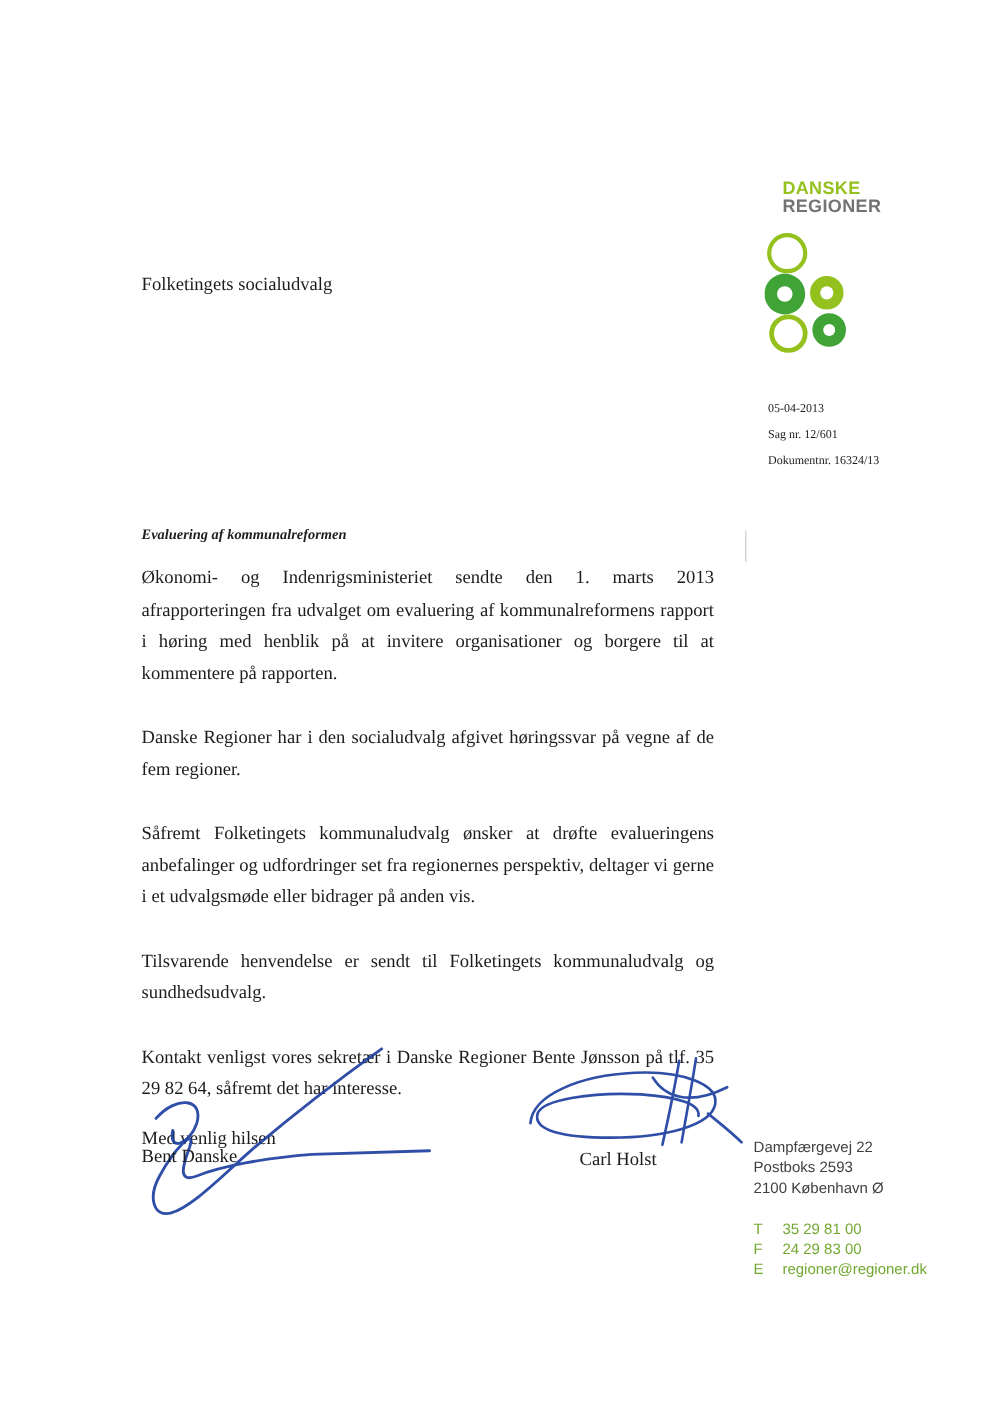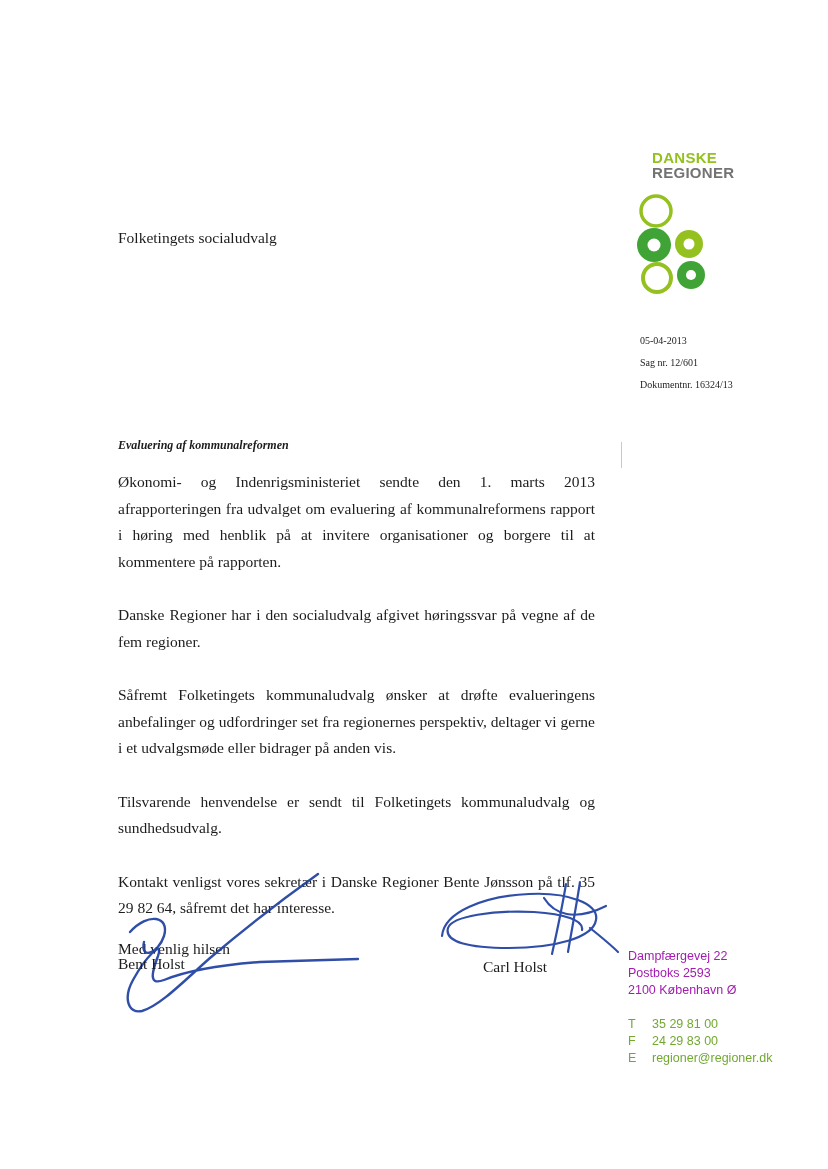--- a/index.html
+++ b/index.html
@@ -39,21 +39,21 @@
   .sig-svg { position:absolute; pointer-events:none; }
   .sig-bent { left:98px;  top:868px; }
   .sig-carl { left:424px; top:878px; }
   .signer-name { position:absolute; font-size:15.5px; }
   .signer-bent { left:118px; top:955px; }
   .signer-carl { left:483px; top:958px; }
 
   
   .footer-address { position:absolute; left:628px; top:948px;
     font-family:"Liberation Sans", sans-serif; font-size:12.5px; line-height:17px;
-    color:#a21caf; }
+    color:#404040; }
   .footer-contacts { position:absolute; left:628px; top:1016px;
     font-family:"Liberation Sans", sans-serif; font-size:12.5px; line-height:17px;
     color:#72A832; }
   .contact-row { display:flex; }
   .contact-label { width:24px; }
 
   
   .scan-artifact { position:absolute; left:621px; top:442px; width:1px; height:26px;
                    background:#c9c9c9; }
 </style>
@@ -107,21 +107,21 @@
   <svg class="sig-svg sig-carl" width="200" height="92" viewBox="0 0 200 92">
     <g fill="none" stroke="#1E3FA0" stroke-width="2.2" stroke-linecap="round" opacity="0.92">
       <path d="M18,58 C20,34 60,18 105,16 C145,14 175,26 172,42 C169,60 130,70 85,70 C45,70 20,64 24,50 C28,38 70,32 110,34 C140,36 160,42 158,52"></path>
       <path d="M142,6 C138,30 132,58 128,76"></path>
       <path d="M156,4 C152,30 147,56 144,74"></path>
       <path d="M120,20 C130,36 150,44 182,28"></path>
       <path d="M166,50 C176,58 186,66 194,74"></path>
     </g>
   </svg>
 
-  <div class="signer-name signer-bent">Bent Holst</div>
+  <div class="signer-name signer-bent">Bent Danske</div>
   <div class="signer-name signer-carl">Carl Holst</div>
 
   <div class="footer-address">
     <div>Dampfærgevej 22</div>
     <div>Postboks 2593</div>
     <div>2100 København Ø</div>
   </div>
 
   <div class="footer-contacts">
     <div class="contact-row">

